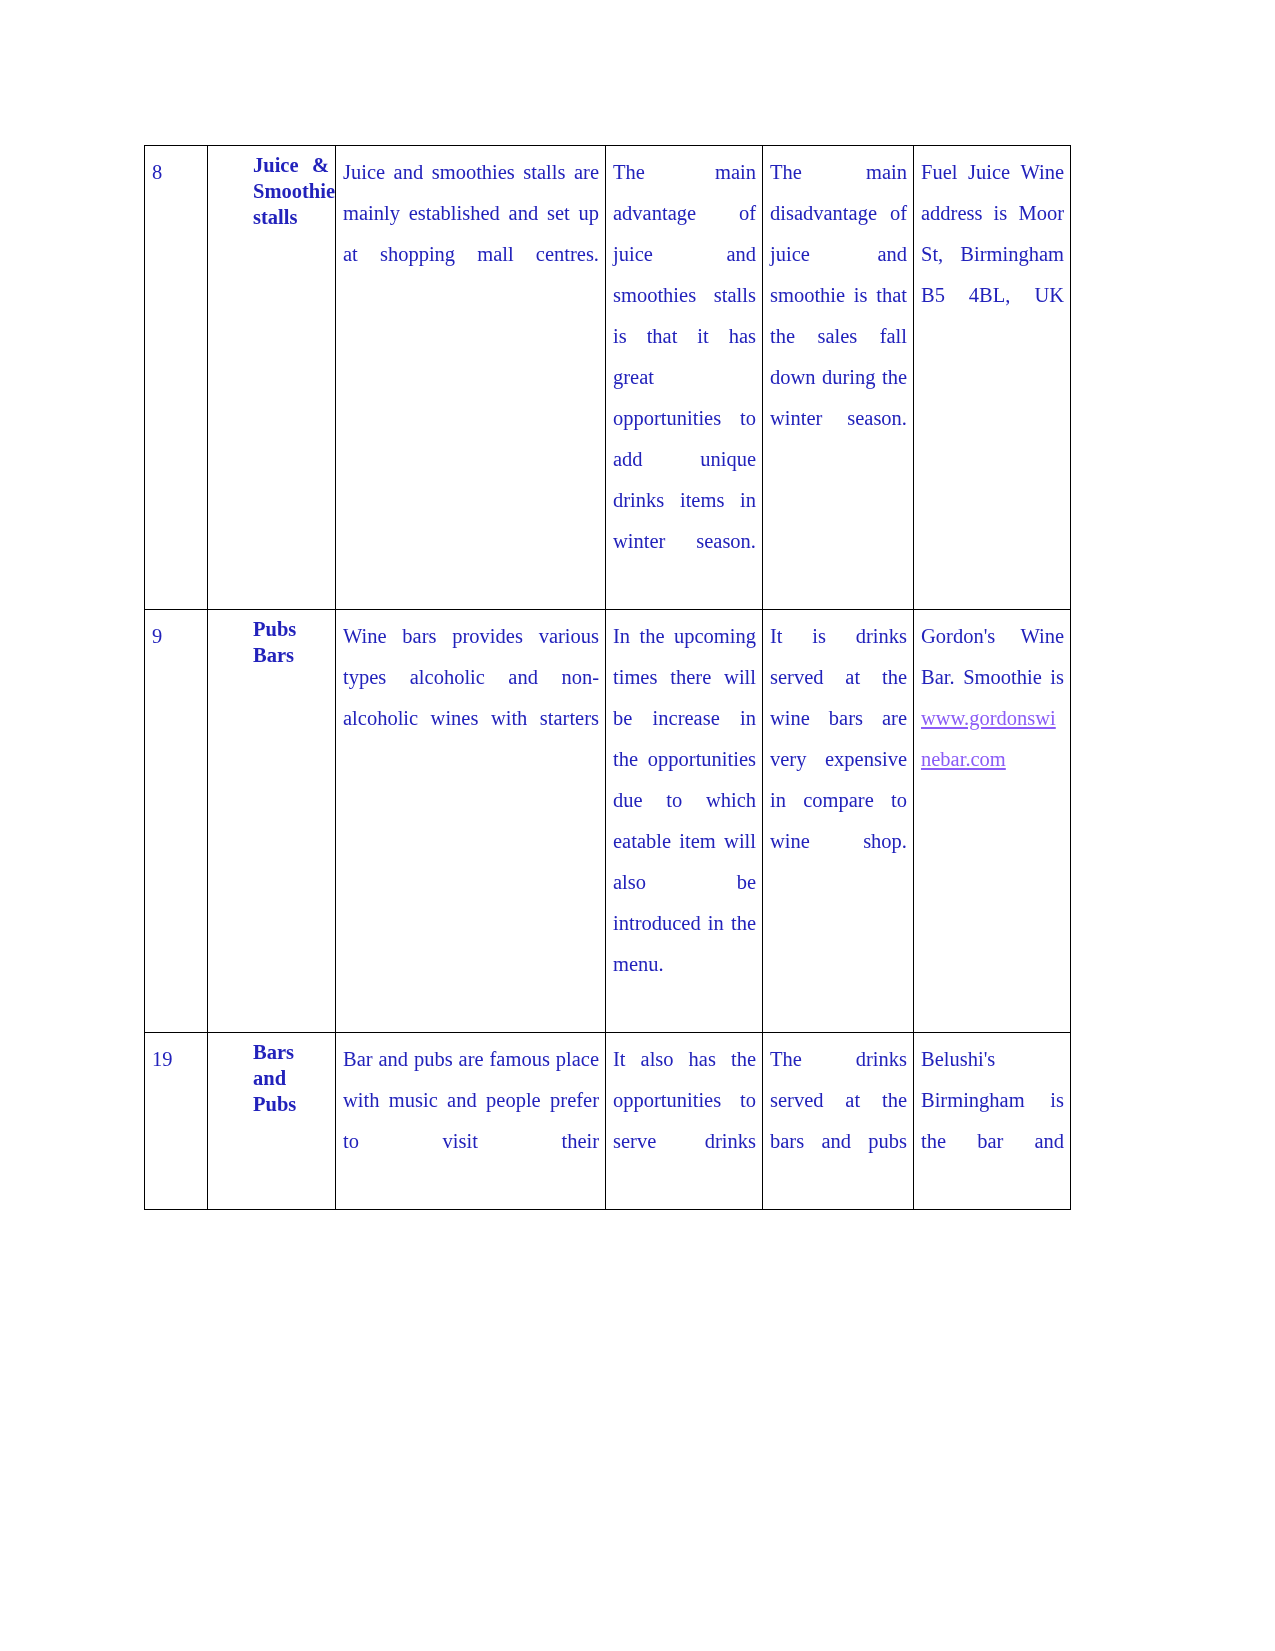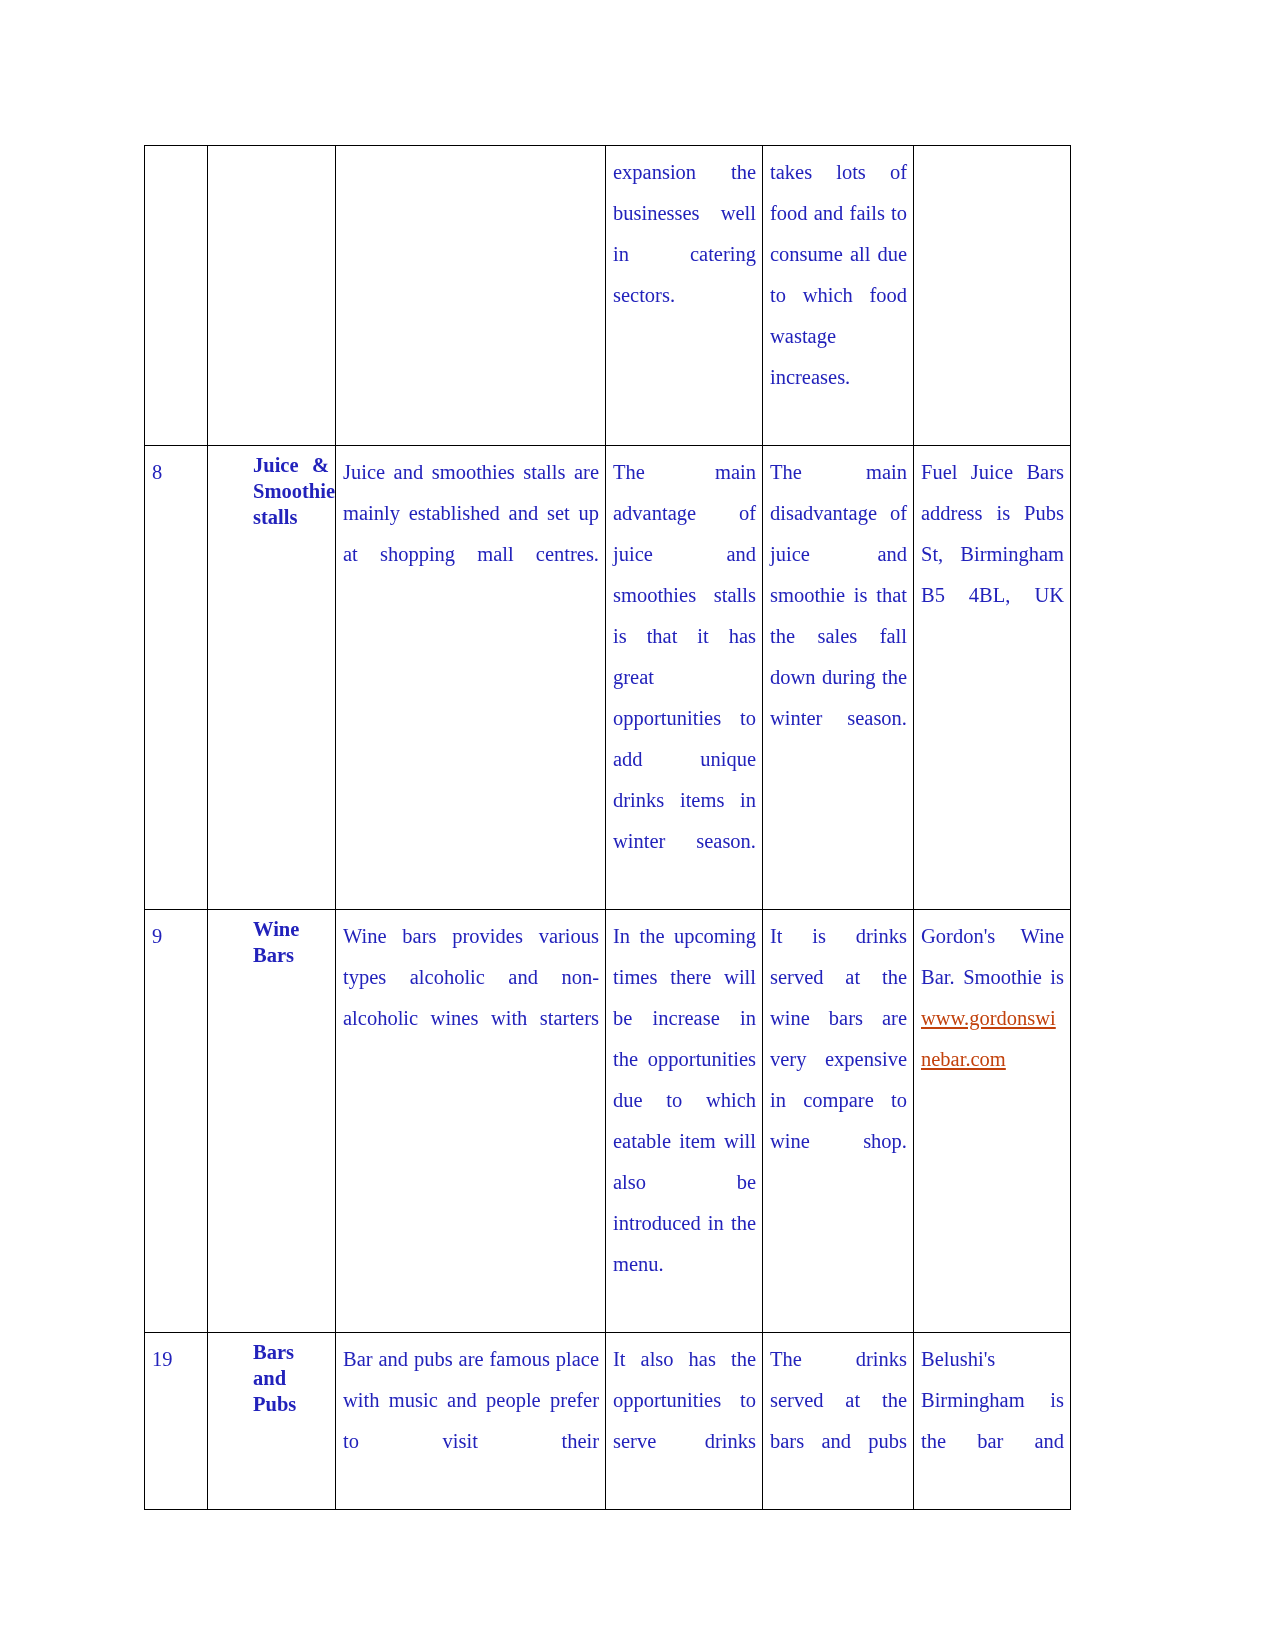--- a/index.html
+++ b/index.html
@@ -68,77 +68,65 @@
     display: inline-block;
     width: 100%;
   }
   .nm::after {
     content: "";
     display: inline-block;
     width: 100%;
   }
   .lastline::after { content: none; }
   a.link {
-    color: #c2410c;
+    color: #8b5cf6;
     word-break: break-all;
   }
   .nowrapblk { white-space: normal; }
 </style>
 </head>
 <body>
 
 <div class="page">
 
   <table class="doc-table">
     <colgroup>
       <col class="c1">
         <col class="c2">
         <col class="c3">
         <col class="c4">
         <col class="c5">
         <col class="c6">
     </colgroup>
     <tbody>
 
-      <tr>
-        <td class="num"></td>
-        <td class="name"></td>
-        <td></td>
-        <td>
-            <p class="just">expansion the businesses well in catering sectors.</p>
-          </td>
-        <td>
-            <p class="just">takes lots of food and fails to consume all due to which food wastage increases.</p>
-          </td>
-        <td></td>
-      </tr>
 
       <tr>
         <td class="num">8</td>
         <td class="name">
             <span class="nm">Juice &amp; Smoothie stalls</span>
           </td>
         <td>
             <p class="just">Juice and smoothies stalls are mainly established and set up at shopping mall centres.</p>
           </td>
         <td>
             <p class="just">The main advantage of juice and smoothies stalls is that it has great opportunities to add unique drinks items in winter season.</p>
           </td>
         <td>
             <p class="just">The main disadvantage of juice and smoothie is that the sales fall down during the winter season.</p>
           </td>
         <td>
-            <p class="just">Fuel Juice Bars address is Pubs St, Birmingham B5 4BL, UK</p>
+            <p class="just">Fuel Juice Wine address is Moor St, Birmingham B5 4BL, UK</p>
           </td>
       </tr>
 
       <tr>
         <td class="num">9</td>
         <td class="name">
-            <span class="nm lastline">Wine Bars</span>
+            <span class="nm lastline">Pubs Bars</span>
           </td>
         <td>
             <p class="just">Wine bars provides various types alcoholic and non- alcoholic wines with starters</p>
           </td>
         <td>
             <p class="just">In the upcoming times there will be increase in the opportunities due to which eatable item will also be introduced in the menu.</p>
           </td>
         <td>
             <p class="just">It is drinks served at the wine bars are very expensive in compare to wine shop.</p>
           </td>

